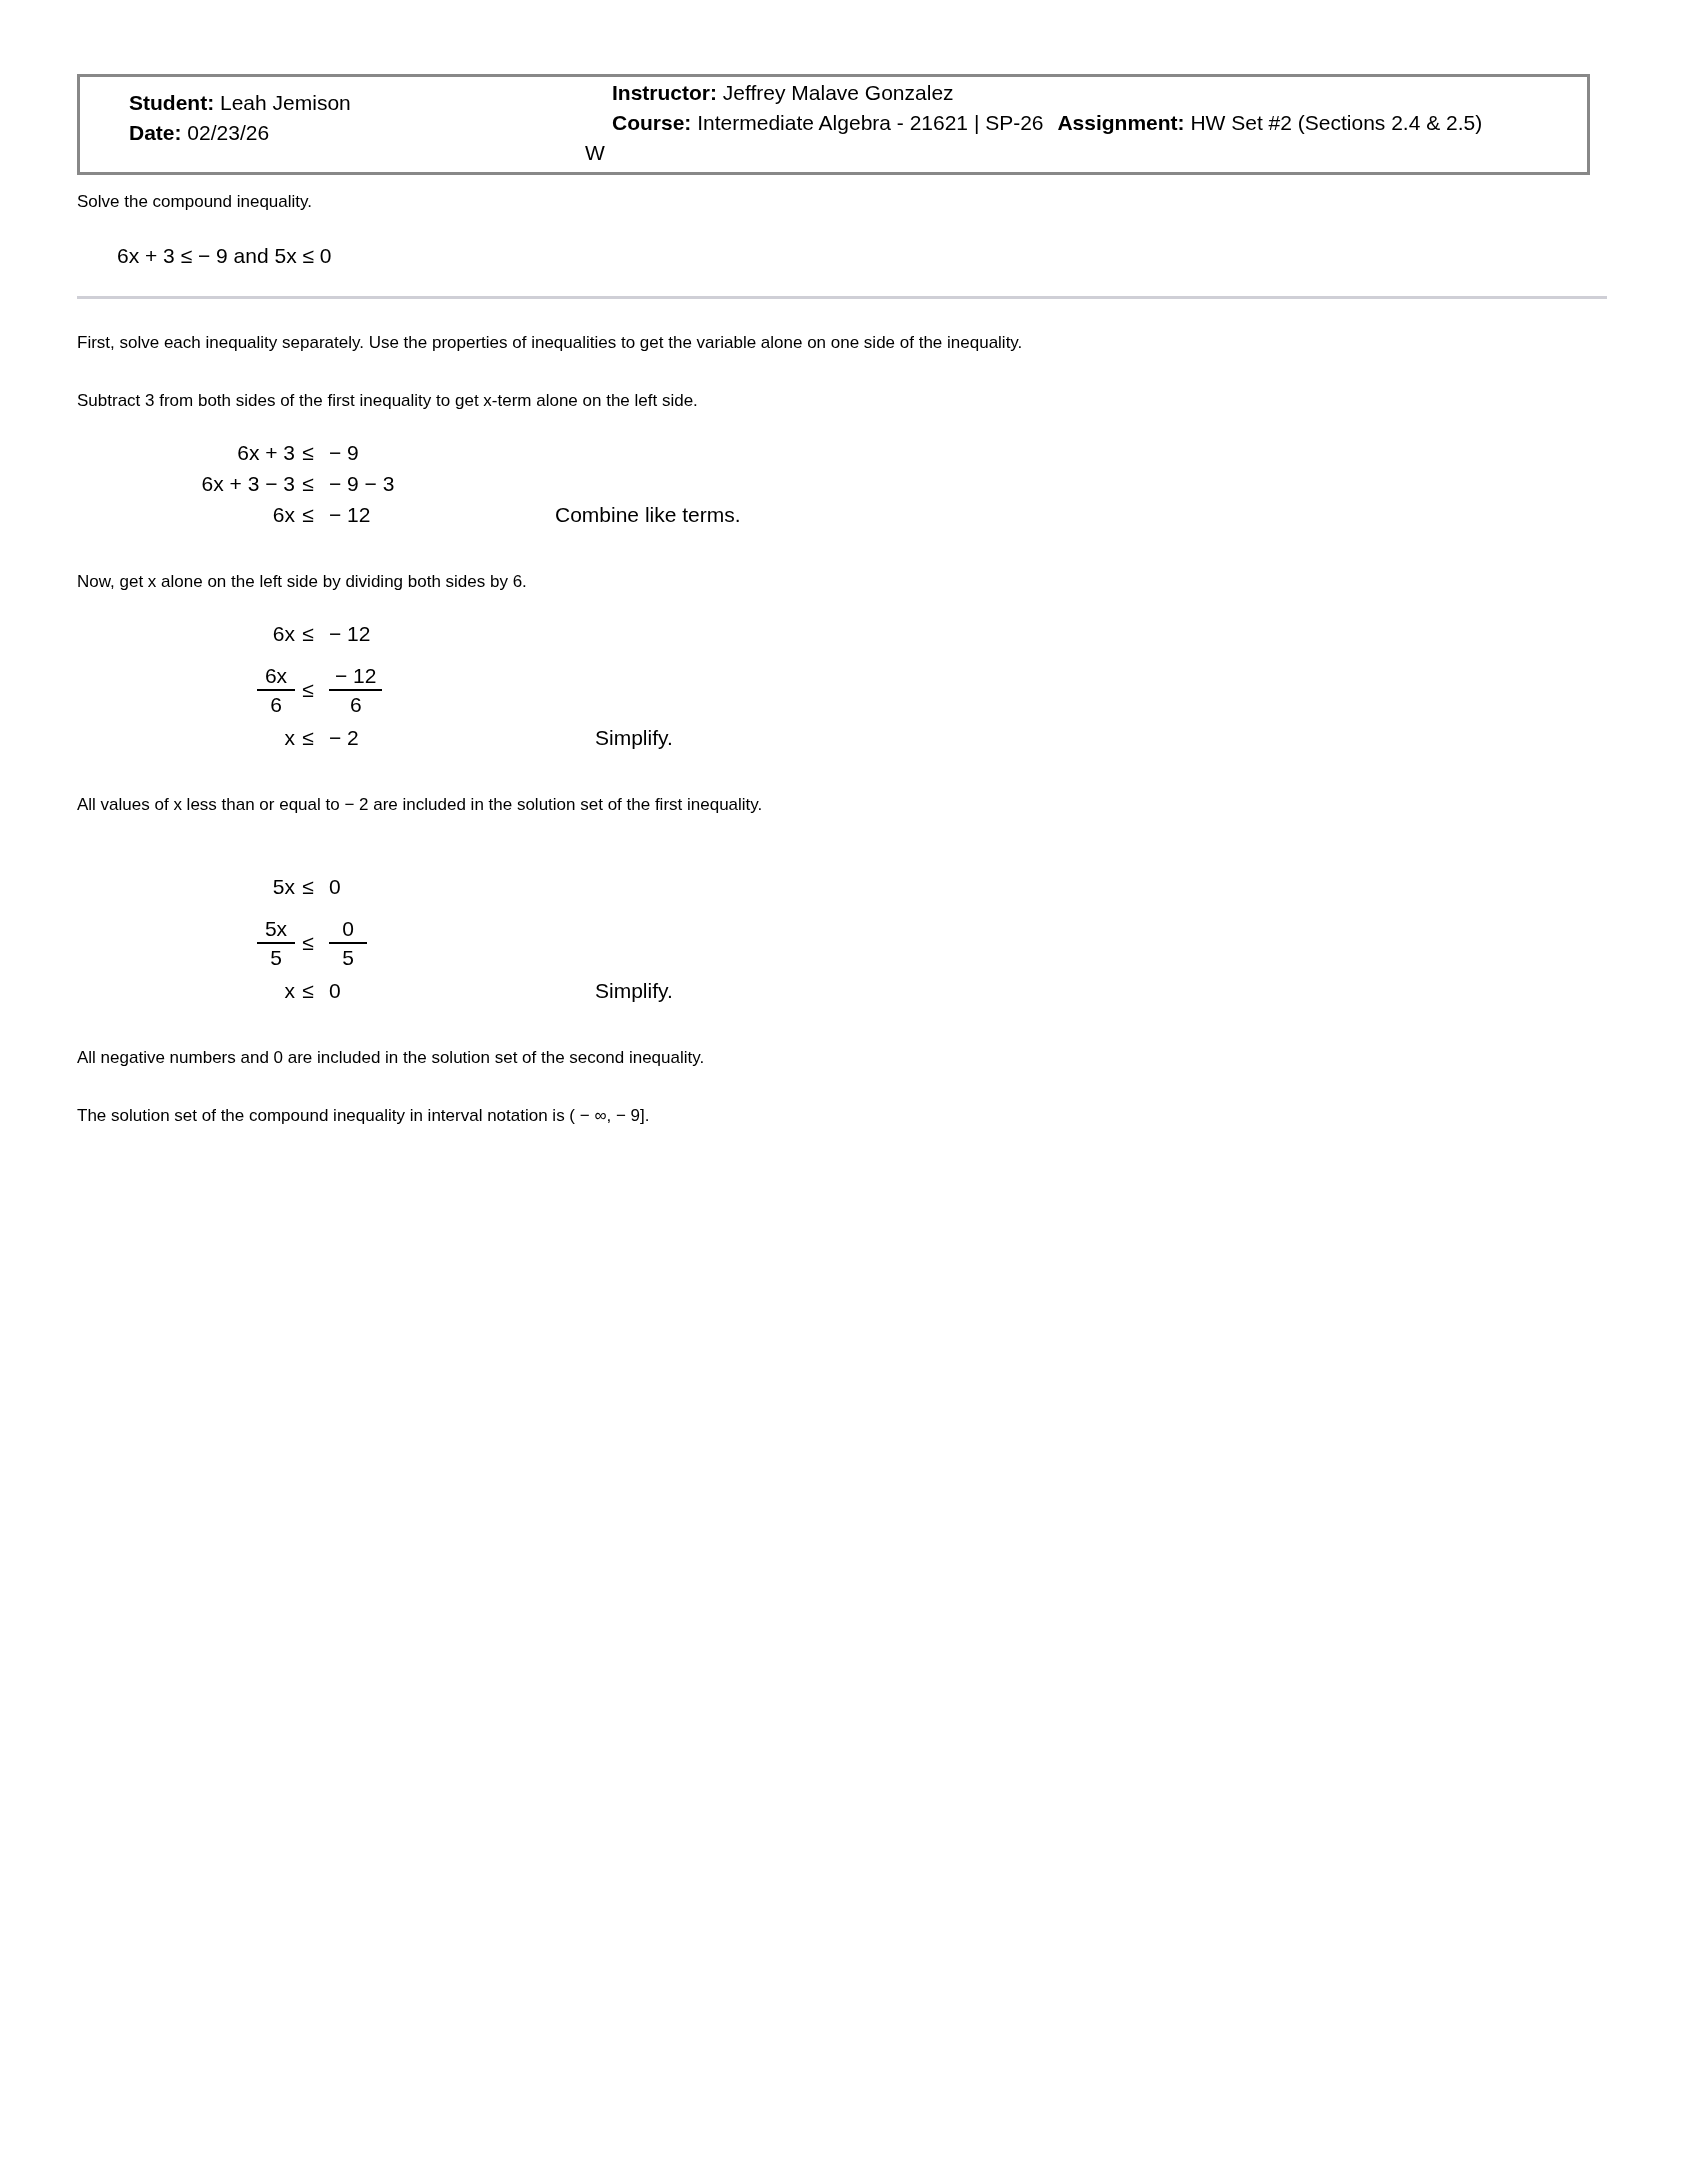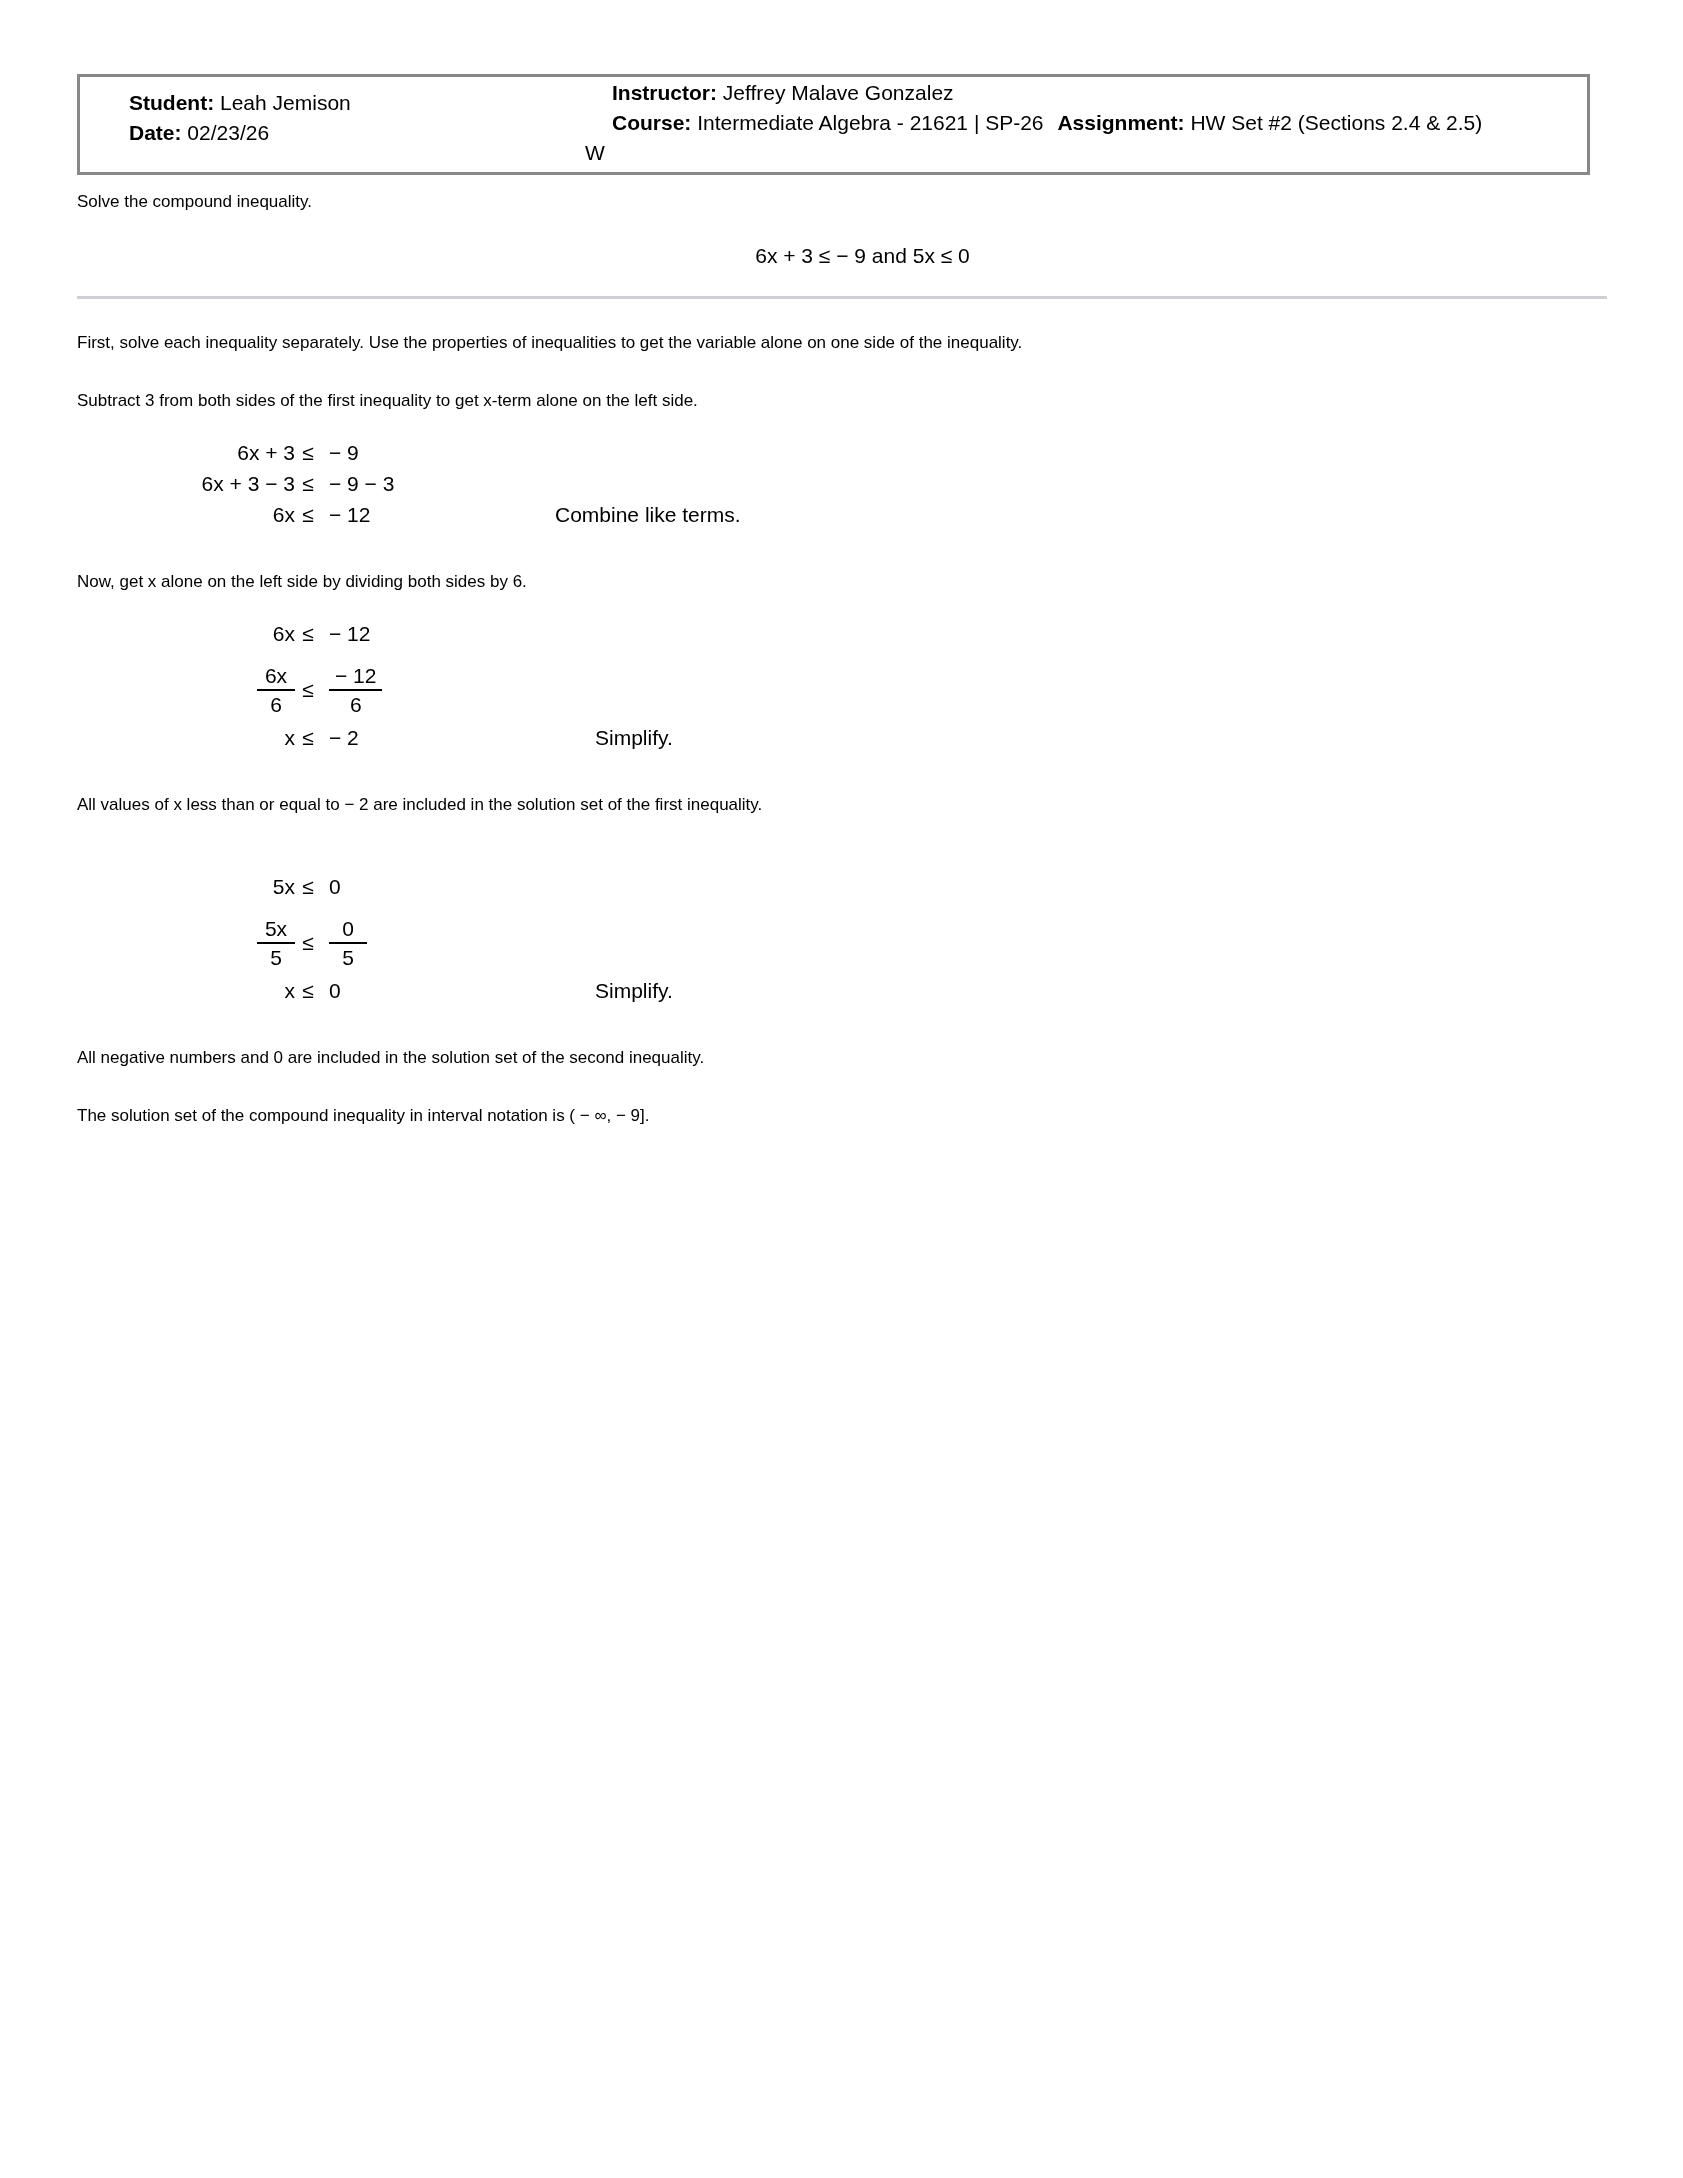--- a/index.html
+++ b/index.html
@@ -79,21 +79,20 @@
   .spacer-26 { height: 26px; }
   .spacer-30 { height: 30px; }
   .spacer-34 { height: 34px; }
 
   .problem-stmt {
     font-size: 21px;
     line-height: 28px;
     margin: 0;
     padding-left: 40px;
     white-space: nowrap;
-    text-align: center;
   }
 
   .divider {
     width: 1530px;
     height: 3px;
     background: #cfcfd6;
     margin: 0;
   }
 
   

